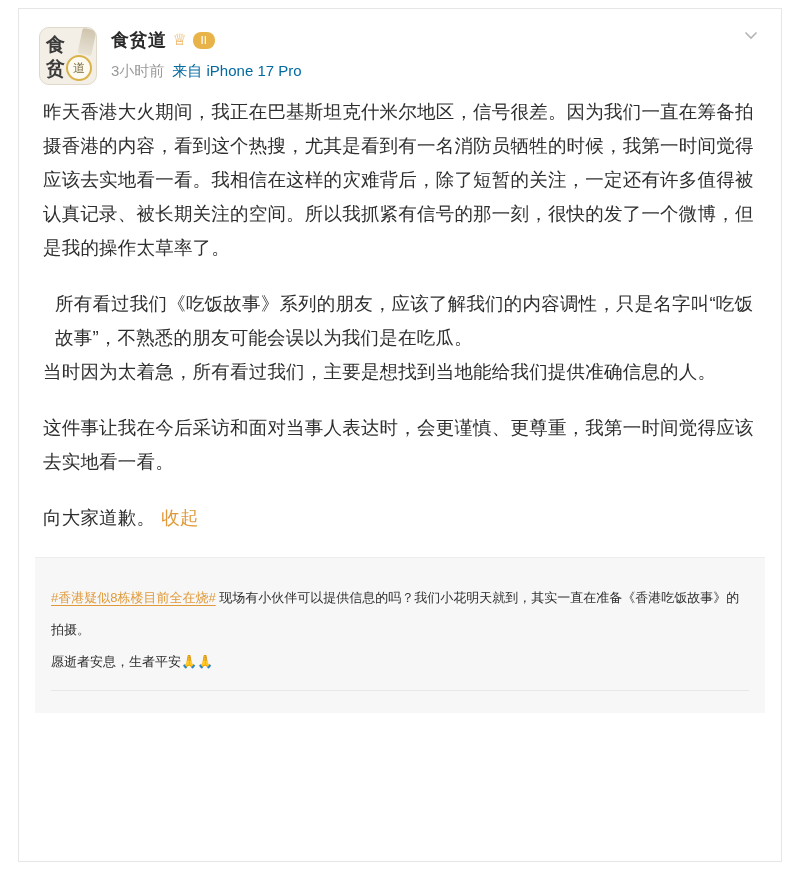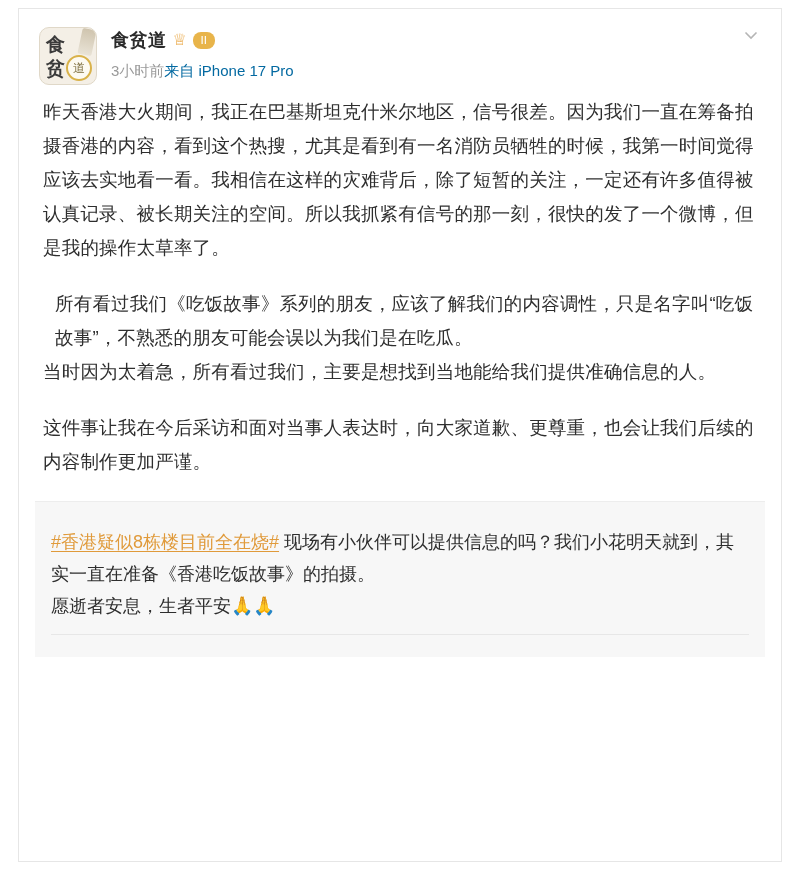--- a/index.html
+++ b/index.html
@@ -111,20 +111,21 @@
     border-radius: 8px;
     padding: 0 3px;
     font-family: "DejaVu Sans", sans-serif;
   }
   .subline {
     margin-top: 9px;
     font-size: 15px;
     color: #9a9a9a;
     display: flex;
     align-items: center;
+    gap: 8px;
   }
   .subline .src { color: #0369a1; }
   .chevron {
     position: absolute;
     right: 22px;
     top: 18px;
     width: 16px;
     height: 16px;
     color: #b5b5b5;
     cursor: pointer;
@@ -172,21 +173,21 @@
     border-radius: 50%;
     background: #e8b44a;
     color: #fff;
     font-size: 11px;
     line-height: 17px;
     text-align: center;
     font-family: "DejaVu Sans", sans-serif;
   }
   .qbody {
     margin-top: 10px;
-    font-size: 18px;
+    font-size: 13px;
     line-height: 32px;
     color: #2e2e2e;
   }
   .topic {
     color: #e09a3a;
     text-decoration: underline;
     text-underline-offset: 3px;
     cursor: pointer;
   }
   .qbody p { margin: 0; }
@@ -233,21 +234,24 @@
         <svg width="16" height="16" viewBox="0 0 16 16" fill="none" stroke="#b5b5b5" stroke-width="1.6">
           <path d="M2.5 5.5 L8 11 L13.5 5.5"></path>
         </svg>
       </div>
     </div>
 
     <div class="body">
       <p>昨天香港大火期间，我正在巴基斯坦克什米尔地区，信号很差。因为我们一直在筹备拍摄香港的内容，看到这个热搜，尤其是看到有一名消防员牺牲的时候，我第一时间觉得应该去实地看一看。我相信在这样的灾难背后，除了短暂的关注，一定还有许多值得被认真记录、被长期关注的空间。所以我抓紧有信号的那一刻，很快的发了一个微博，但是我的操作太草率了。</p>
       <p class="tight">所有看过我们《吃饭故事》系列的朋友，应该了解我们的内容调性，只是名字叫“吃饭故事”，不熟悉的朋友可能会误以为我们是在吃瓜。</p>
       <p>当时因为太着急，所有看过我们，主要是想找到当地能给我们提供准确信息的人。</p>
-      <p>这件事让我在今后采访和面对当事人表达时，向大家道歉、更尊重，也会让我们后续的内容制作更加严谨。</p>
+      <p>这件事让我在今后采访和面对当事人表达时，会更谨慎、更尊重，我第一时间觉得应该去实地看一看。</p>
+      <p>
+        <span>向大家道歉。</span><span class="collapse-link">收起</span>
+      </p>
     </div>
 
     <div class="quote">
 
       <div class="qbody">
         <p><span class="topic">#香港疑似8栋楼目前全在烧#</span><span> 现场有小伙伴可以提供信息的吗？我们小花明天就到，其实一直在准备《香港吃饭故事》的拍摄。</span></p>
         <p class="pray">愿逝者安息，生者平安🙏🙏</p>
       </div>
 
       <div class="qfooter">

